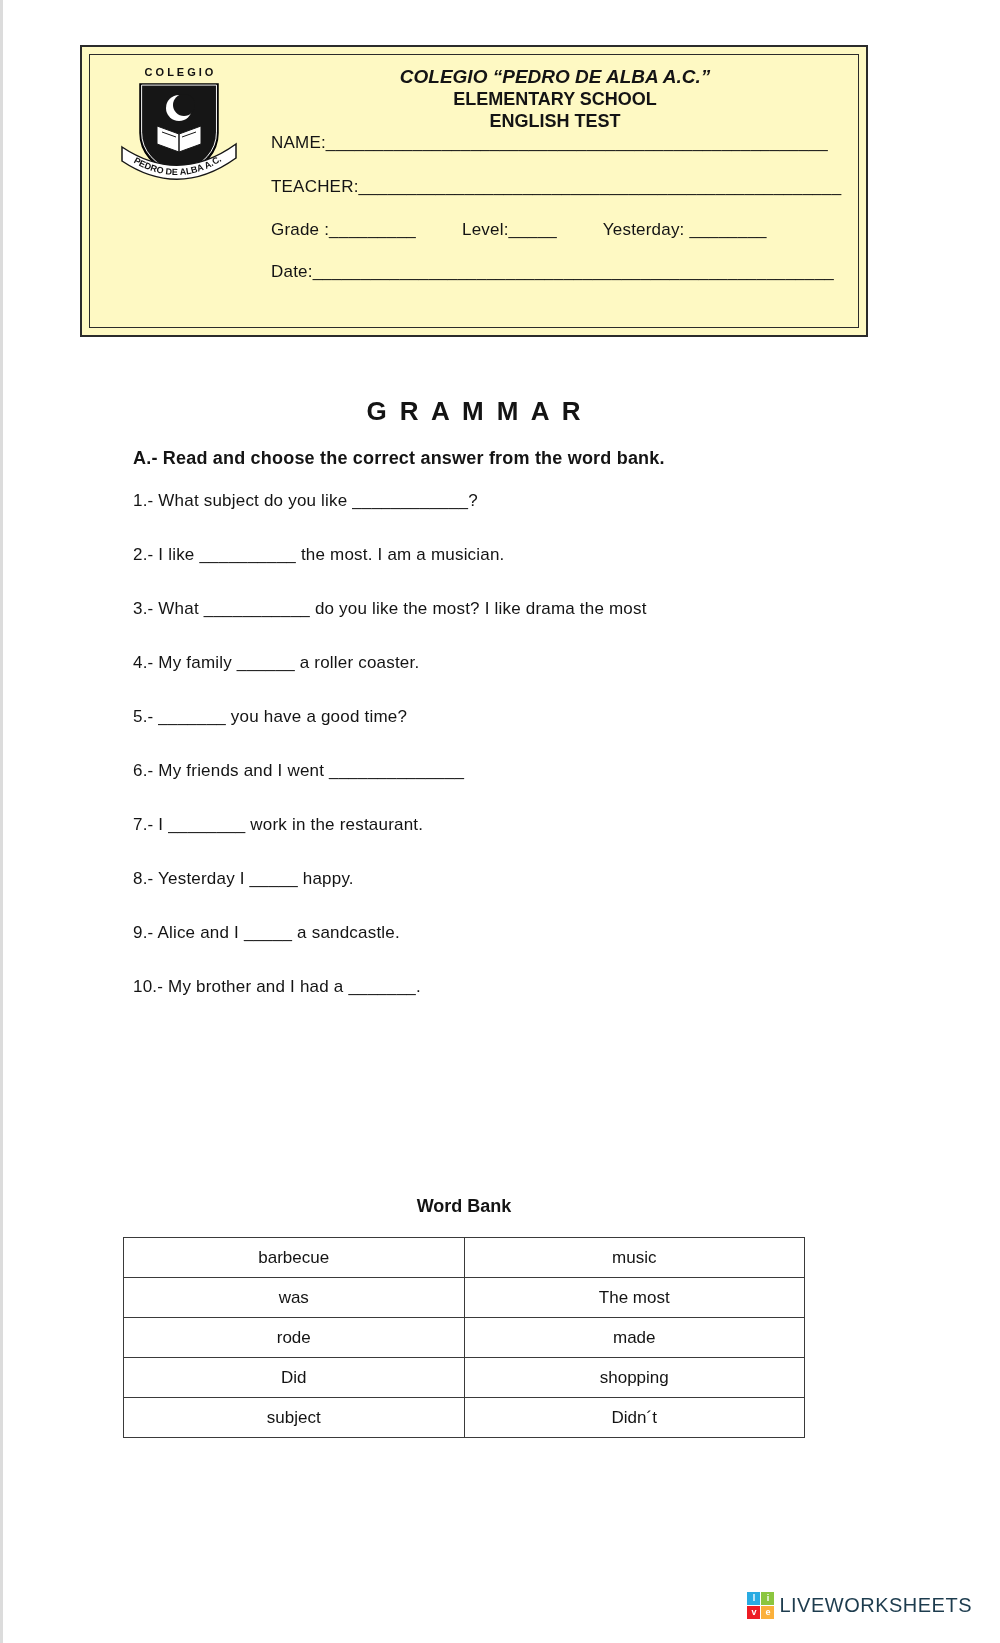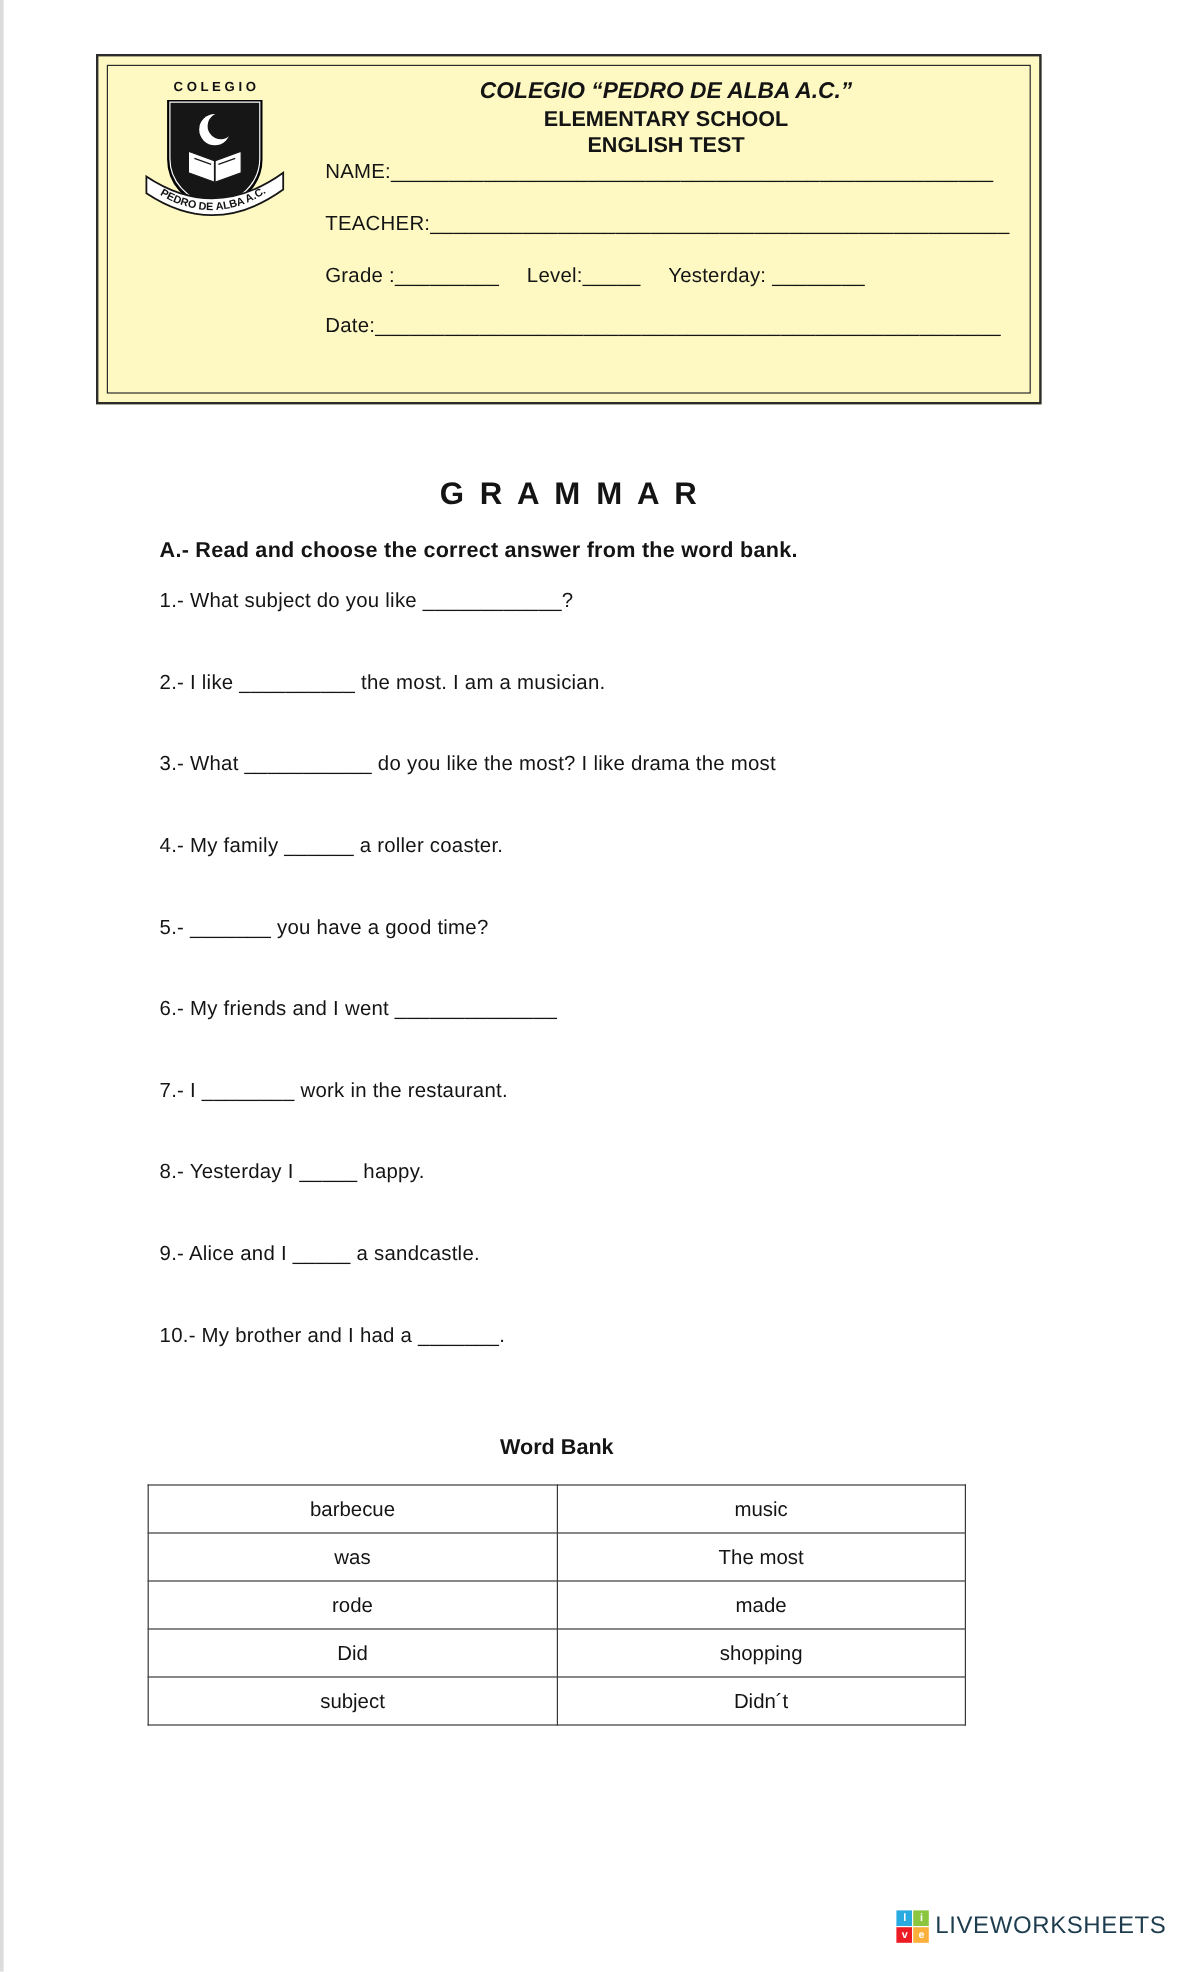--- a/index.html
+++ b/index.html
@@ -15,28 +15,28 @@
     border:2px solid #2b2b2b;padding:7px;box-sizing:border-box;background:#fef9c3;
   }
   .header-inner{position:relative;width:100%;height:100%;border:1.5px solid #2b2b2b;box-sizing:border-box;}
   .crest{position:absolute;left:18px;top:8px;width:142px;height:138px;}
   .school-titles{position:absolute;left:165px;top:11px;width:600px;text-align:center;line-height:22px;}
   .school-line1{font-size:19px;font-weight:bold;font-style:italic;}
   .school-line2,.school-line3{font-size:18px;font-weight:bold;}
   .field-line{position:absolute;left:181px;font-size:17px;white-space:nowrap;letter-spacing:.2px;}
   .f-name{top:78px;}
   .f-teacher{top:122px;}
-  .f-grade-row{top:165px;display:flex;gap:23px;}
+  .f-grade-row{top:165px;display:flex;gap:46px;}
   .f-date{top:207px;}
 
   
   .grammar-title{position:absolute;left:0;top:396px;width:950px;text-align:center;
     font-size:26px;font-weight:bold;letter-spacing:3px;}
   .instruction{position:absolute;left:133px;top:448px;font-size:18px;font-weight:bold;letter-spacing:.2px;}
-  .questions{position:absolute;left:133px;top:492px;display:flex;flex-direction:column;gap:51px;}
+  .questions{position:absolute;left:133px;top:492px;display:flex;flex-direction:column;gap:37px;}
   .q{font-size:17px;line-height:17px;white-space:nowrap;letter-spacing:.2px;}
 
   
   .wordbank-title{position:absolute;left:123px;top:1196px;width:682px;text-align:center;
     font-size:18px;font-weight:bold;}
   table.wordbank{
     position:absolute;left:123px;top:1237px;width:682px;border-collapse:collapse;table-layout:fixed;
   }
   table.wordbank td{
     border:1.5px solid #3a3a3a;height:39px;text-align:center;vertical-align:middle;

